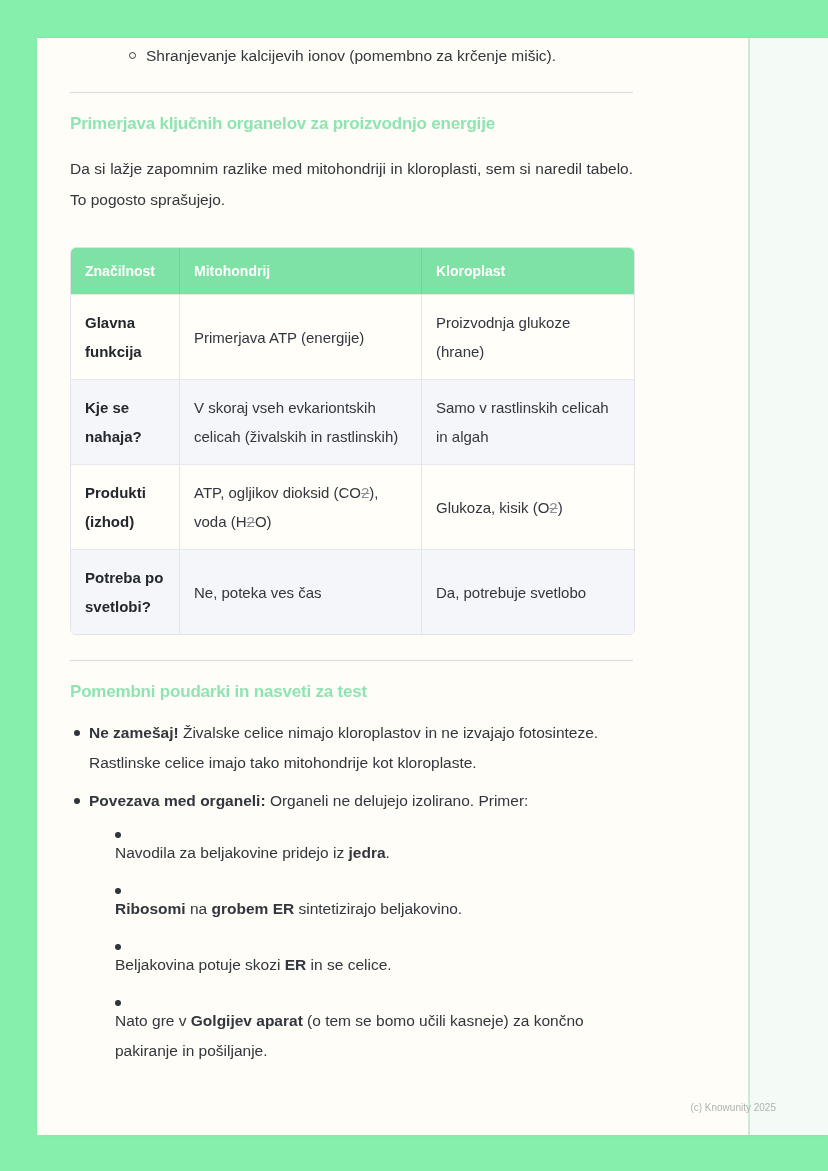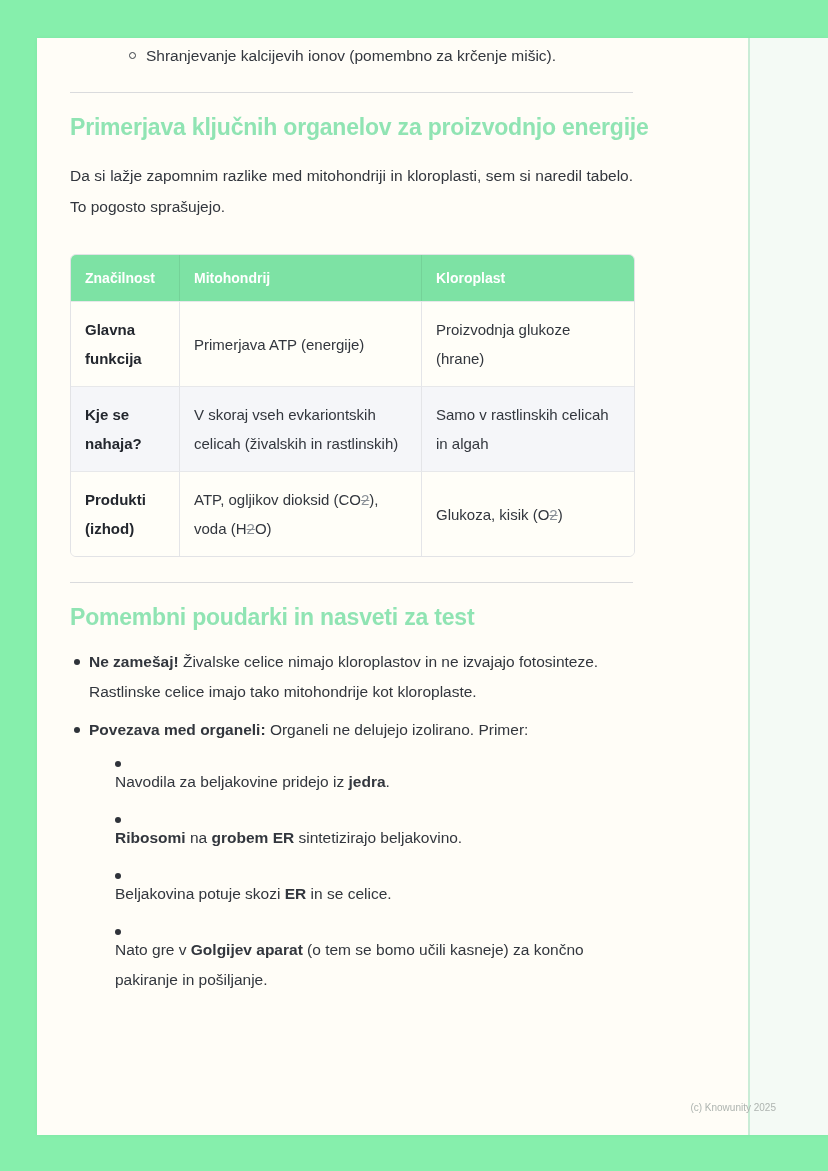--- a/index.html
+++ b/index.html
@@ -16,21 +16,21 @@
 
   .content { position:absolute; left:33px; top:0; width:563px; }
 
   .note-subbullet { display:flex; margin-top:7px; font-size:15.5px; color:#33373e;
                     line-height:22px; padding-left:59px; }
   .circle-marker { flex:0 0 auto; width:7px; height:7px; border:1.6px solid #3a3f46;
                    border-radius:50%; margin:7px 10px 0 0; }
 
   .divider { border:none; border-top:1px solid #dadbdd; margin-top:25px; }
 
-  h2.section-title { margin-top:21px; font-size:23px; font-weight:700;
+  h2.section-title { margin-top:21px; font-size:17px; font-weight:700;
                      letter-spacing:-0.2px; white-space:nowrap; color:#90e4b3; }
 
   p.intro { margin-top:19px; font-size:15.5px; line-height:31px; color:#32363d;
             text-align:justify; }
 
   table.cmp { margin-top:32px; width:563px; border-collapse:separate; border-spacing:0;
               border:1px solid #e2e3e6; border-radius:6px; overflow:hidden;
               font-size:15px; table-layout:fixed; }
   table.cmp col.c1 { width:108px; } table.cmp col.c2 { width:242px; } table.cmp col.c3 { width:213px; }
   table.cmp thead th { background:#7de2a4; color:#ffffff; font-weight:700; text-align:left;
@@ -101,20 +101,25 @@
             <tr>
               <th>Kje se nahaja?</th>
               <td><span>V skoraj vseh evkariontskih celicah (živalskih in rastlinskih)</span></td>
               <td><span>Samo v rastlinskih celicah in algah</span></td>
             </tr>
             <tr>
               <th>Produkti (izhod)</th>
               <td><span>ATP, ogljikov dioksid (CO</span><span class="sub2">2</span><span>), voda (H</span><span class="sub2">2</span><span>O)</span></td>
               <td><span>Glukoza, kisik (O</span><span class="sub2">2</span><span>)</span></td>
             </tr>
+            <tr>
+              <th>Potreba po svetlobi?</th>
+              <td><span>Ne, poteka ves čas</span></td>
+              <td><span>Da, potrebuje svetlobo</span></td>
+            </tr>
           </tbody>
       </table>
 
       <hr class="divider">
 
       <h2 class="section-title">Pomembni poudarki in nasveti za test</h2>
 
       <ul class="hl" id="hl-list">
           <li>
             <span class="dot"></span>

